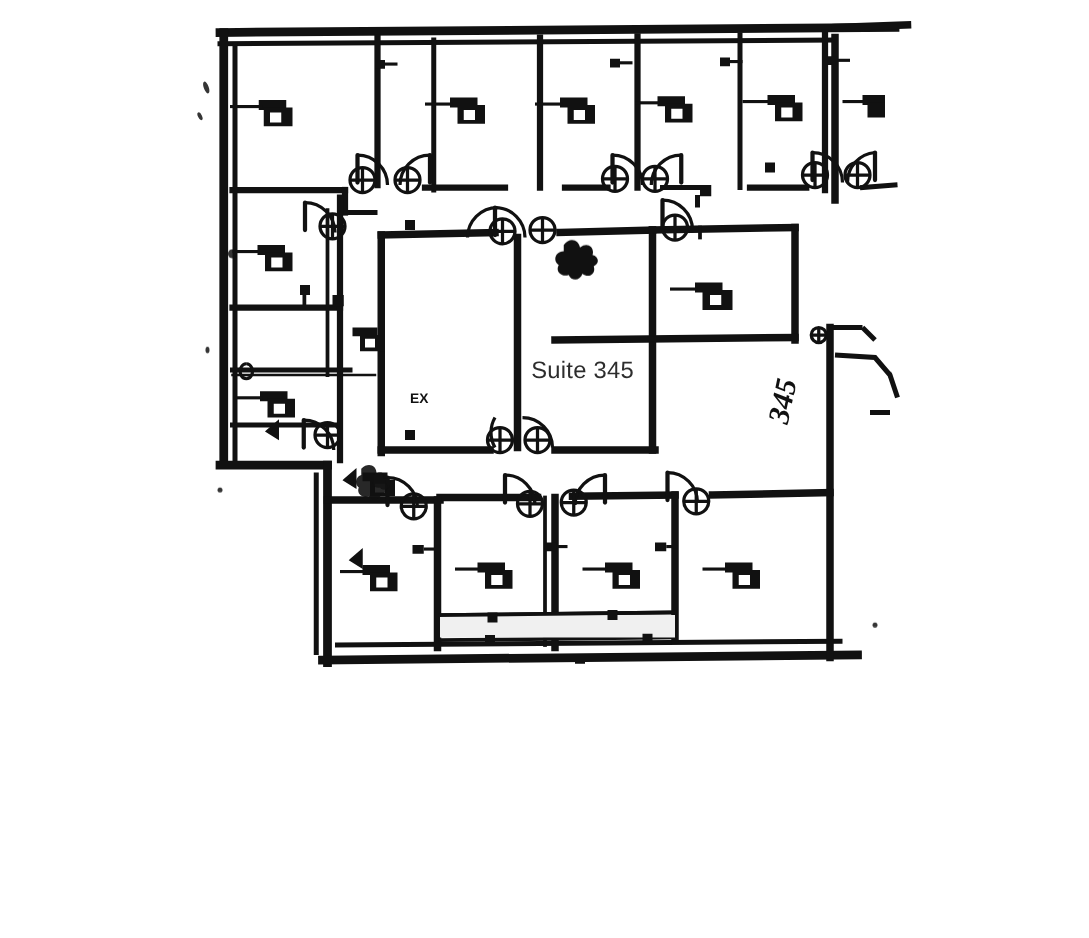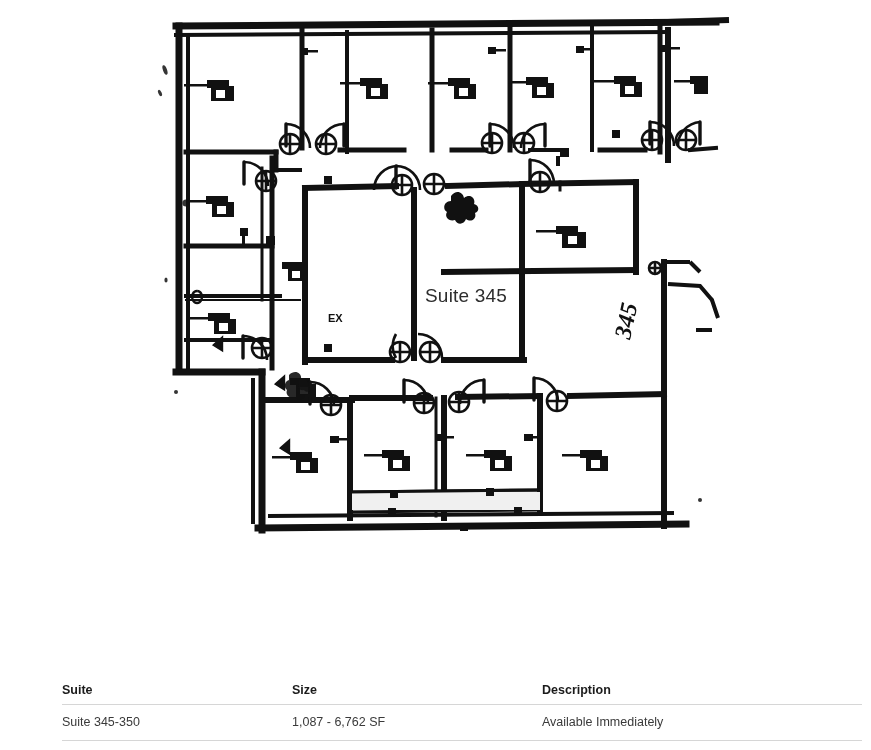--- a/index.html
+++ b/index.html
@@ -412,32 +412,14 @@
       </g>
 
       <text x="425" y="302" class="suite-label-text">Suite 345</text>
 
       <g stroke="#111111" stroke-width="4" fill="none">
         <path d="M444 272 L528 271"></path>
       </g>
     </svg>
   </div>
 
-  <div id="availability-table">
-    <table class="tbl">
-      <thead>
-        <tr>
-          <th class="col-suite">Suite</th>
-          <th class="col-size">Size</th>
-          <th class="col-desc">Description</th>
-        </tr>
-      </thead>
-      <tbody>
-        <tr>
-          <td class="col-suite">Suite 345-350</td>
-          <td class="col-size">1,087 - 6,762 SF</td>
-          <td class="col-desc">Available Immediately</td>
-        </tr>
-      </tbody>
-    </table>
-  </div>
 
 </div>
 
 </body></html>

